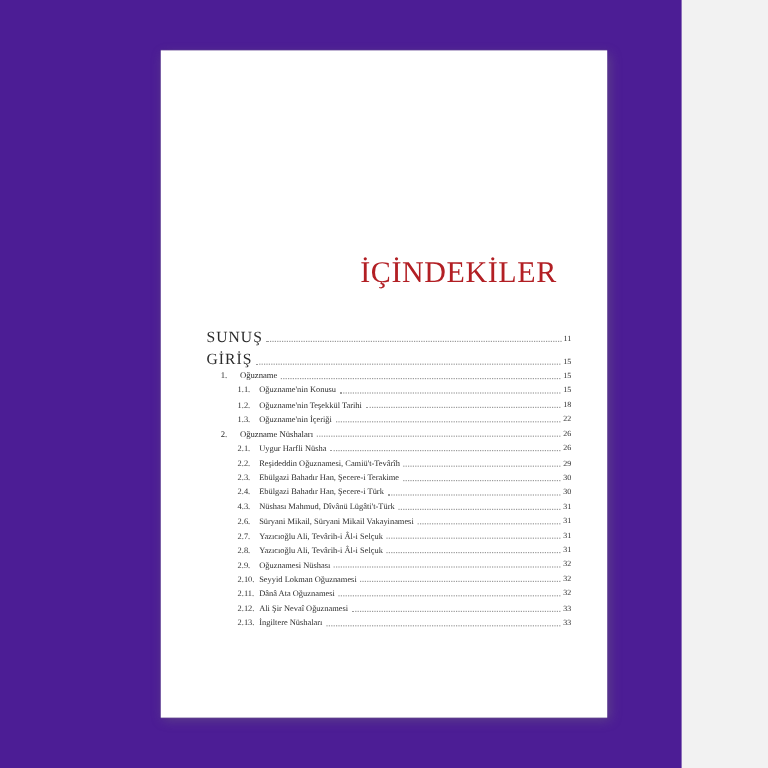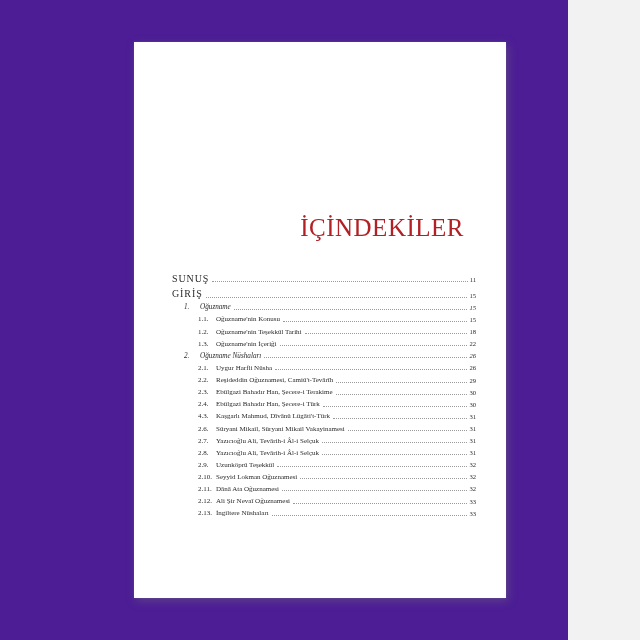--- a/index.html
+++ b/index.html
@@ -71,23 +71,23 @@
     min-width: 6px;
   }
   .toc-row .pg {
     flex: 0 0 auto;
     font-size: 6.6px;
     color: #2b2b2b;
   }
   
   .lvl-top .lbl {
     letter-spacing: 0.9px;
-    font-size: 10px;
-  }
-  .lvl-1 { padding-left: 12px; font-style: italic; }
+    font-size: 13px;
+  }
+  .lvl-1 { padding-left: 12px; }
   .lvl-1 .lbl { font-size: 7.2px; }
   .lvl-2 { padding-left: 26px; justify-content: center; }
   .lvl-2 .lbl { font-size: 7.0px; }
   .num {
     display: inline-block;
     min-width: 16px;
   }
   .num-2 {
     display: inline-block;
     min-width: 18px;
@@ -153,41 +153,41 @@
             <span class="lbl"><span class="num-2">2.3.</span><span class="it">Ebülgazi Bahadır Han, Şecere-i Terakime</span></span>
             <span class="dots"></span>
             <span class="pg">30</span>
           </div>
           <div class="toc-row lvl-2">
             <span class="lbl"><span class="num-2">2.4.</span><span class="it">Ebülgazi Bahadır Han, Şecere-i Türk</span></span>
             <span class="dots"></span>
             <span class="pg">30</span>
           </div>
           <div class="toc-row lvl-2">
-            <span class="lbl"><span class="num-2">4.3.</span><span class="it">Kaşgarlı Mahmud, Dîvânü Lügâti't-Türk</span></span>
+            <span class="lbl"><span class="num-2">4.3.</span><span class="it">Nüshası Mahmud, Dîvânü Lügâti't-Türk</span></span>
             <span class="dots"></span>
             <span class="pg">31</span>
           </div>
           <div class="toc-row lvl-2">
             <span class="lbl"><span class="num-2">2.6.</span><span class="it">Süryani Mikail, Süryani Mikail Vakayinamesi</span></span>
             <span class="dots"></span>
             <span class="pg">31</span>
           </div>
           <div class="toc-row lvl-2">
             <span class="lbl"><span class="num-2">2.7.</span><span class="it">Yazıcıoğlu Ali, Tevârih-i Âl-i Selçuk</span></span>
             <span class="dots"></span>
             <span class="pg">31</span>
           </div>
           <div class="toc-row lvl-2">
             <span class="lbl"><span class="num-2">2.8.</span><span class="it">Yazıcıoğlu Ali, Tevârih-i Âl-i Selçuk</span></span>
             <span class="dots"></span>
             <span class="pg">31</span>
           </div>
           <div class="toc-row lvl-2">
-            <span class="lbl"><span class="num-2">2.9.</span><span>Uzunköprü Teşekkül</span></span>
+            <span class="lbl"><span class="num-2">2.9.</span><span>Oğuznamesi Nüshası</span></span>
             <span class="dots"></span>
             <span class="pg">32</span>
           </div>
           <div class="toc-row lvl-2">
             <span class="lbl"><span class="num-2">2.10.</span><span class="it">Seyyid Lokman Oğuznamesi</span></span>
             <span class="dots"></span>
             <span class="pg">32</span>
           </div>
           <div class="toc-row lvl-2">
             <span class="lbl"><span class="num-2">2.11.</span><span class="it">Dânâ Ata Oğuznamesi</span></span>

